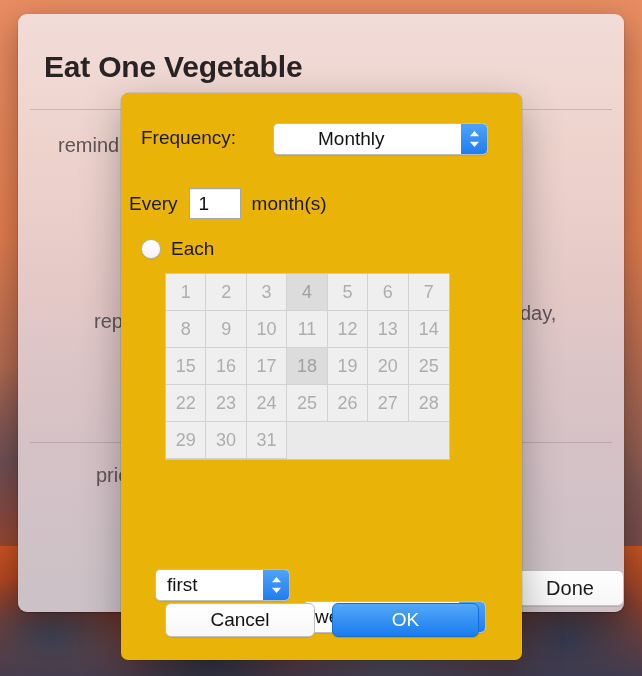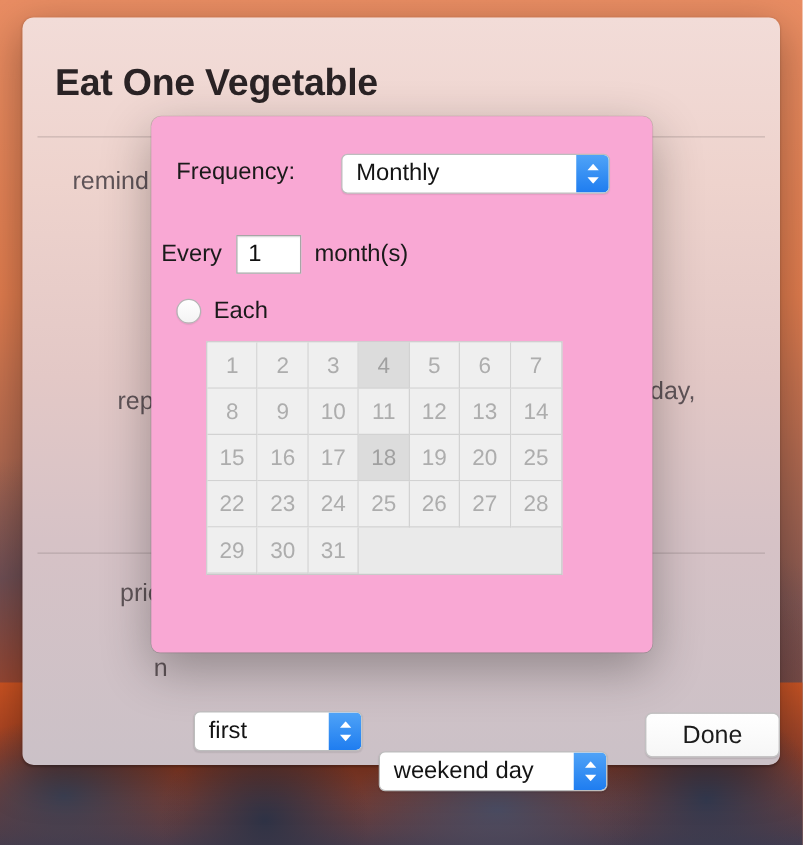--- a/index.html
+++ b/index.html
@@ -69,22 +69,22 @@
     border: 1px solid #c2c2c2;
     box-shadow: 0 1px 1px rgba(0,0,0,0.10);
     display: flex; align-items: center; justify-content: center;
     font-size: 20px; color: #1b1b1b;
   }
 
   
   #sheet {
     position: absolute;
     left: 121px; top: 93px;
-    width: 401px; height: 429px;
-    background: #f9a8d4;
+    width: 401px; height: 567px;
+    background: #eab308;
     border-radius: 8px 8px 7px 7px;
     box-shadow: 0 14px 40px rgba(0,0,0,0.30), 0 0 0 0.5px rgba(0,0,0,0.16);
   }
 
   .row { position: absolute; display: flex; align-items: center; }
 
   .lbl { font-size: 19px; color: #1a1a1a; white-space: nowrap; }
 
   
   .popup {
@@ -106,21 +106,21 @@
     position: absolute; right: 0; top: 0; bottom: 0;
     width: 26px;
     background: linear-gradient(180deg, #4fa3f7 0%, #1f7df0 100%);
     border-radius: 0 4px 4px 0;
     display: flex; flex-direction: column;
     align-items: center; justify-content: center;
     gap: 2px;
   }
   .popup .arrows svg { display: block; }
 
-  #freq-popup { left: 152px; top: 30px; width: 215px; }
+  #freq-popup { left: 152px; top: 30px; width: 215px; padding-left: 33px; }
   #ord-popup  { left: 34px;  top: 444px; width: 135px; }
   #unit-popup { left: 182px; top: 444px; width: 183px; }
 
   #freq-label { left: 20px; top: 34px; }
   #every-row  { left: 8px; top: 95px; }
 
   #num-field {
     width: 52px; height: 31px;
     margin: 0 11px;
     background: #fff;
@@ -309,13 +309,17 @@
     <span class="arrows">
       <svg width="11" height="7" viewBox="0 0 11 7">
           <path d="M5.5 0 L10 5.2 L1 5.2 Z" fill="#fff"></path>
         </svg>
       <svg width="11" height="7" viewBox="0 0 11 7">
           <path d="M5.5 7 L1 1.8 L10 1.8 Z" fill="#fff"></path>
         </svg>
     </span>
   </div>
 
+  <div id="footer">
+    <div class="btn" id="cancel-button">Cancel</div>
+    <div class="btn" id="ok-button">OK</div>
+  </div>
 </div>
 
 </body></html>

